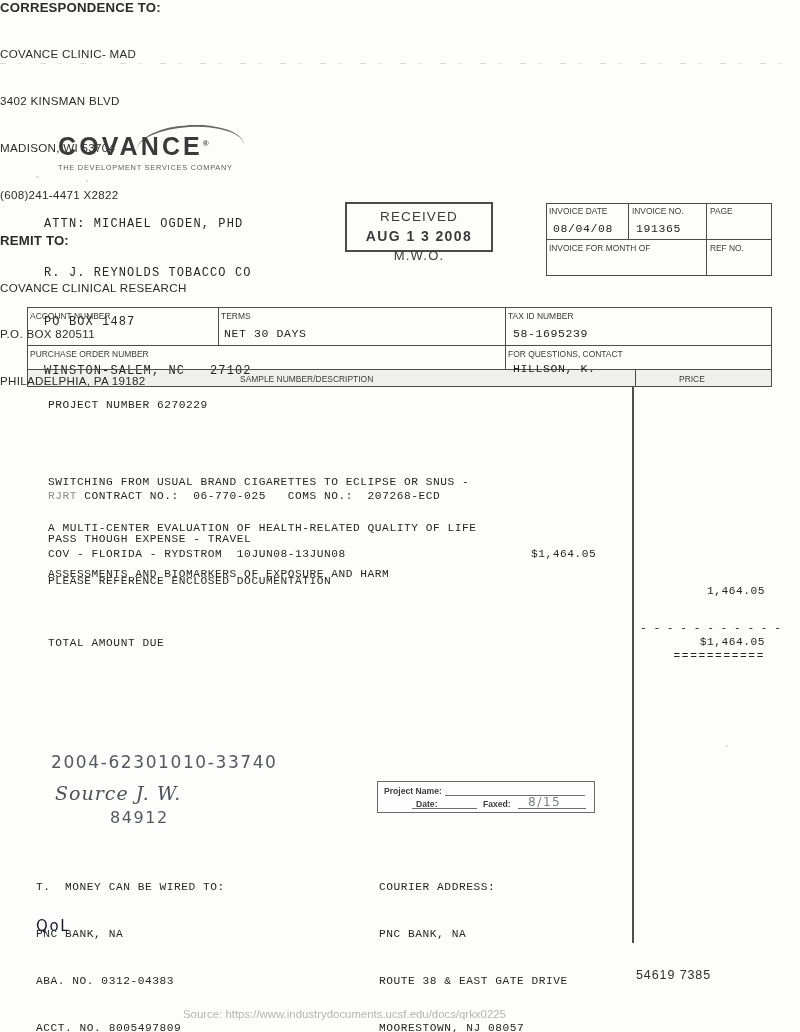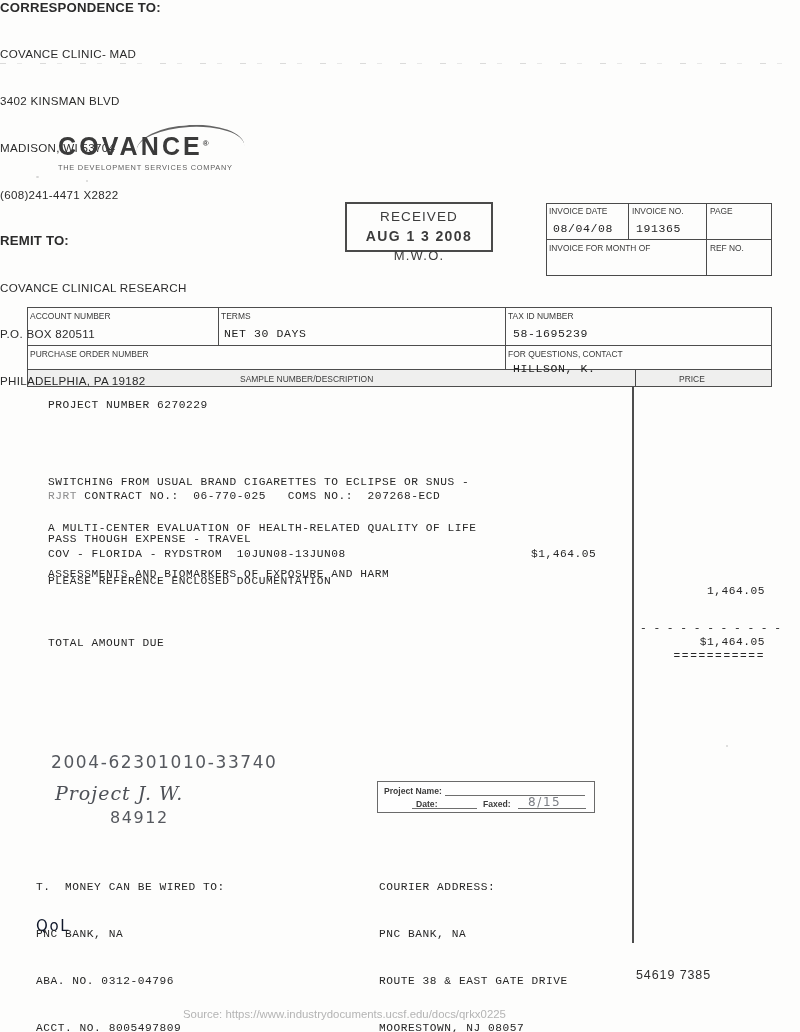--- a/index.html
+++ b/index.html
@@ -220,20 +220,26 @@
   <div class="speck" style="left:36px;top:176px;width:3px;height:2px;"></div>
   <div class="speck" style="left:86px;top:180px;width:2px;height:2px;"></div>
   <div class="speck" style="left:726px;top:745px;width:2px;height:2px;"></div>
 
   <div class="logo-wrap" style="left:58px;top:132px;">
     <div class="logo-swoosh"></div>
     <div class="logo-text"><span>COVANCE</span><span class="logo-reg">®</span></div>
     <div class="logo-tag">THE DEVELOPMENT SERVICES COMPANY</div>
   </div>
 
+  <div class="body-mono" style="left:44px;top:183px;font-size:12px;line-height:16.4px;letter-spacing:1.1px;">
+    <div>ATTN: MICHAEL OGDEN, PHD</div>
+    <div>R. J. REYNOLDS TOBACCO CO</div>
+    <div>PO BOX 1487</div>
+    <div>WINSTON-SALEM, NC   27102</div>
+  </div>
 
   <div class="helv" style="left:325px;top:112px;font-size:13.2px;font-weight:bold;letter-spacing:.2px;">CORRESPONDENCE TO:</div>
   <div class="helv" style="left:325px;top:131px;font-size:11.6px;line-height:15.6px;letter-spacing:.3px;">
     <div>COVANCE CLINIC- MAD</div>
     <div>3402 KINSMAN BLVD</div>
     <div>MADISON, WI 53704</div>
     <div>(608)241-4471 X2822</div>
   </div>
 
   <div class="helv" style="left:551px;top:112px;font-size:13.2px;font-weight:bold;letter-spacing:.2px;">REMIT TO:</div>
@@ -317,38 +323,38 @@
   <div class="body-mono" style="left:48px;top:574px;">PLEASE REFERENCE ENCLOSED DOCUMENTATION</div>
 
   <div class="price-mono" style="left:640px;top:585px;width:125px;">1,464.05</div>
 
   <div class="price-mono" style="left:640px;top:622px;width:125px;letter-spacing:0;">- - - - - - - - - - -</div>
   <div class="body-mono" style="left:48px;top:636px;">TOTAL AMOUNT DUE</div>
   <div class="price-mono" style="left:640px;top:636px;width:125px;">$1,464.05</div>
   <div class="price-mono" style="left:640px;top:650px;width:125px;letter-spacing:1.6px;">===========</div>
 
   <div class="hand hand-num" style="left:51px;top:752px;font-size:17px;">2004-62301010-33740</div>
-  <div class="sig" style="left:55px;top:782px;font-size:19px;letter-spacing:1px;">Project J. W.</div>
+  <div class="sig" style="left:55px;top:782px;font-size:19px;letter-spacing:1px;">Source J. W.</div>
   <div class="hand hand-num" style="left:110px;top:808px;font-size:16px;">84912</div>
   <div class="hand hand-num" style="left:36px;top:917px;font-size:15px;color:#0f172a;">QoL</div>
 
   <div class="pbox" style="left:377px;top:781px;width:218px;height:32px;">
     <div class="pbox-lbl" style="left:6px;top:4px;">Project Name:</div>
     <div class="pbox-rule" style="left:67px;top:13px;width:140px;"></div>
     <div class="pbox-lbl" style="left:6px;top:17px;padding-left:32px;">Date:</div>
     <div class="pbox-rule" style="left:34px;top:26px;width:65px;"></div>
     <div class="pbox-lbl" style="left:105px;top:17px;">Faxed:</div>
     <div class="pbox-rule" style="left:140px;top:26px;width:68px;"></div>
     <div class="hand hand-num" style="left:150px;top:13px;font-size:12px;color:#7b7e84;">8/15</div>
   </div>
 
   <div class="body-mono" style="left:36px;top:849px;line-height:15.6px;">
     <div>T.  MONEY CAN BE WIRED TO:</div>
     <div>PNC BANK, NA</div>
-    <div>ABA. NO. 0312-04796</div>
+    <div>ABA. NO. 0312-04383</div>
     <div>ACCT. NO. 8005497809</div>
     
   </div>
 
   <div class="body-mono" style="left:379px;top:849px;line-height:15.6px;">
     <div>COURIER ADDRESS:</div>
     <div>PNC BANK, NA</div>
     <div>ROUTE 38 &amp; EAST GATE DRIVE</div>
     <div>MOORESTOWN, NJ 08057</div>
     

